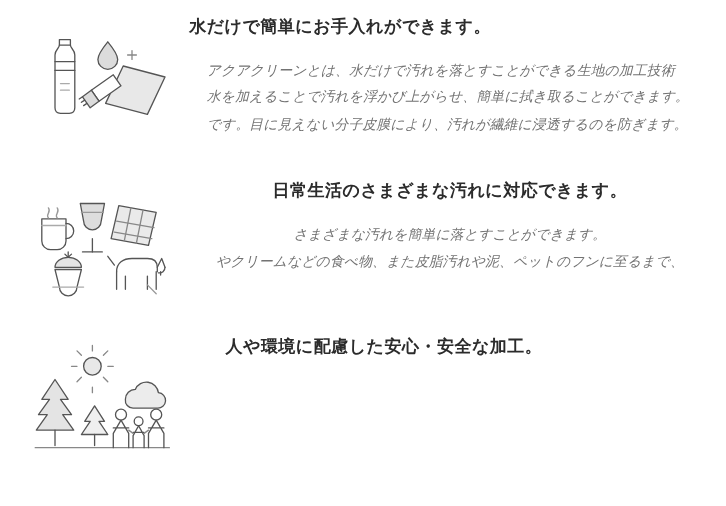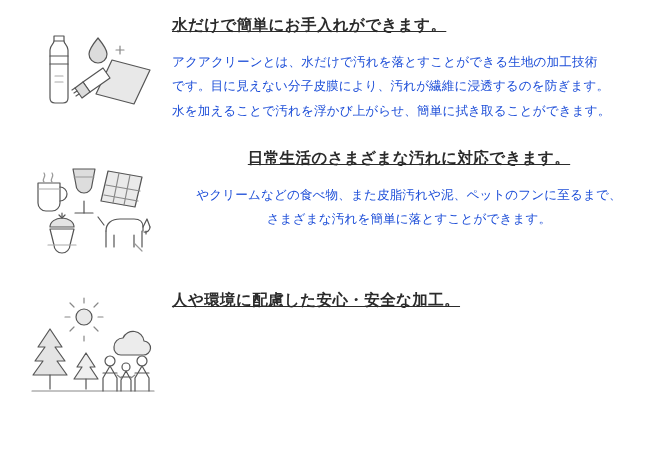--- a/index.html
+++ b/index.html
@@ -17,48 +17,48 @@
     background: #fff;
     overflow: hidden;
   }
   .section {
     display: flex;
     align-items: flex-start;
     padding: 0 14px 0 18px;
   }
   .sec1 { padding-top: 14px; }
   .sec2 { padding-top: 22px; text-align: center; }
-  .sec3 { padding-top: 26px; }
+  .sec3 { padding-top: 26px; gap: 33px; }
   .icon-col {
     width: 150px;
     flex: 0 0 150px;
     display: flex;
     align-items: flex-start;
     justify-content: center;
     padding-top: 6px;
   }
   .text-col {
     flex: 1 1 auto;
     padding-left: 4px;
   }
   .heading {
     font-size: 15.5px;
     font-weight: bold;
     color: #2b2b2b;
     letter-spacing: 0.4px;
     margin: 0 0 14px 0;
     line-height: 1.4;
-    text-decoration: underline;
   }
   .body {
     font-size: 12.6px;
     line-height: 1.95;
-    color: #1d4ed8;
-    margin: 0;
+    color: #737373;
+    margin: 16px;
     letter-spacing: 0.1px;
+    font-style: italic;
   }
   .body .line { display: block; white-space: nowrap; }
   svg { display: block; }
 </style>
 </head>
 <body>
 
 <div class="page">
 
   <div class="section sec1">
@@ -85,22 +85,22 @@
           <path d="M48 76 l3 -2"></path>
 
           <path d="M92 26 l0 8 M88 30 l8 0" stroke="#888"></path>
         </g>
       </svg>
     </div>
     <div class="text-col">
       <h2 class="heading">水だけで簡単にお手入れができます。</h2>
       <p class="body">
         <span class="line">アクアクリーンとは、水だけで汚れを落とすことができる生地の加工技術</span>
+        <span class="line">水を加えることで汚れを浮かび上がらせ、簡単に拭き取ることができます。</span>
         <span class="line">です。目に見えない分子皮膜により、汚れが繊維に浸透するのを防ぎます。</span>
-        <span class="line">水を加えることで汚れを浮かび上がらせ、簡単に拭き取ることができます。</span>
       </p>
     </div>
   </div>
 
   <div class="section sec2">
     <div class="icon-col">
       <svg width="130" height="110" viewBox="0 0 130 110">
         <g fill="none" stroke="#555" stroke-width="1.2" stroke-linejoin="round" stroke-linecap="round">
 
           <path d="M10 30 h22 v20 a8 8 0 0 1 -8 8 h-6 a8 8 0 0 1 -8 -8 z"></path>
@@ -130,22 +130,22 @@
           <path d="M118 78 l0 3"></path>
           <path d="M78 78 v16 M86 82 v12 M106 82 v12 M114 78 v16"></path>
           <path d="M76 72 l-6 -8"></path>
           <path d="M106 90 l8 8" stroke="#999"></path>
         </g>
       </svg>
     </div>
     <div class="text-col">
       <h2 class="heading">日常生活のさまざまな汚れに対応できます。</h2>
       <p class="body">
+        <span class="line">さまざまな汚れを簡単に落とすことができます。</span>
         <span class="line">やクリームなどの食べ物、また皮脂汚れや泥、ペットのフンに至るまで、</span>
-        <span class="line">さまざまな汚れを簡単に落とすことができます。</span>
       </p>
     </div>
   </div>
 
   <div class="section sec3">
     <div class="icon-col">
       <svg width="130" height="110" viewBox="0 0 130 110">
         <g fill="none" stroke="#555" stroke-width="1.2" stroke-linejoin="round" stroke-linecap="round">
 
           <circle cx="56" cy="22" r="8" fill="#e8e8e8"></circle>

